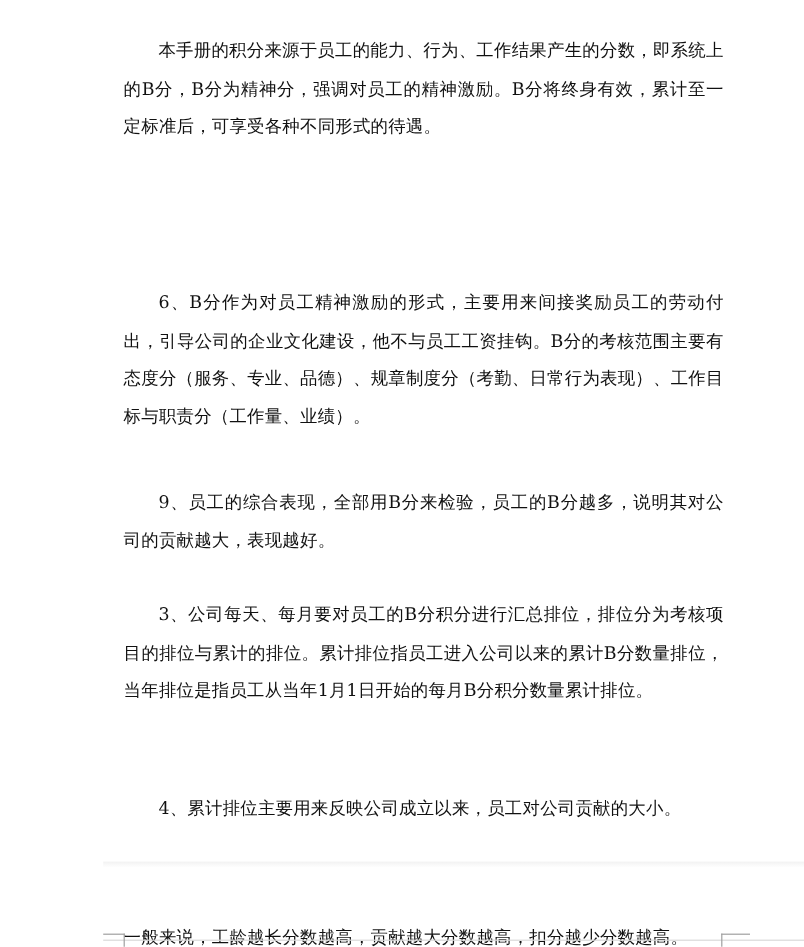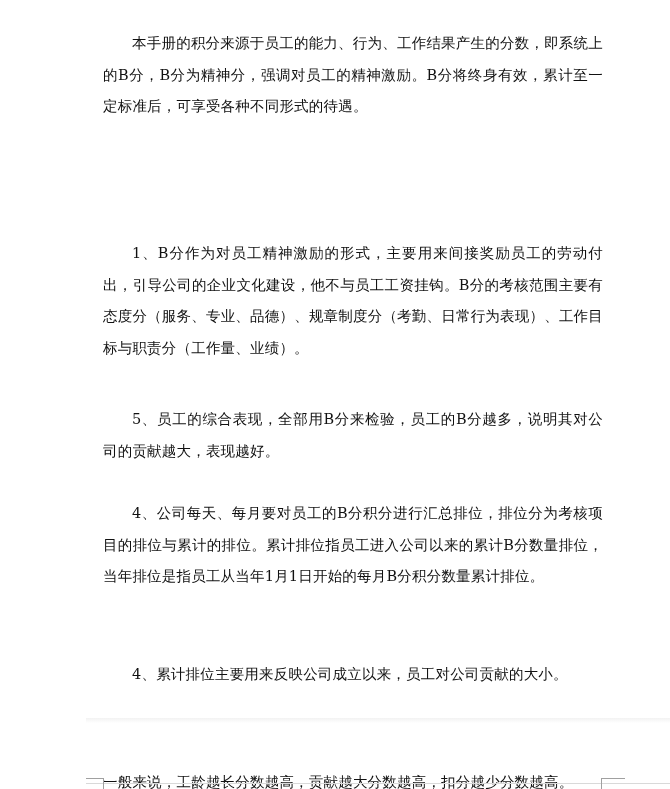--- a/index.html
+++ b/index.html
@@ -96,23 +96,23 @@
       width: 23px;
     }
   </style>
 </head>
 <body>
 
 <div class="page">
   <p class="para" id="p-intro">本手册的积分来源于员工的能力、行为、工作结果产生的分数，即系统上的B分，B分为精神分，强调对员工的精神激励。B分将终身有效，累计至一定标准后，可享受各种不同形式的待遇。</p>
 
 
-  <p class="para" id="p-1">1、B分作为对员工精神激励的形式，主要用来间接奖励员工的劳动付出，引导公司的企业文化建设，他不与员工工资挂钩。B分的考核范围主要有态度分（服务、专业、品德）、规章制度分（考勤、日常行为表现）、工作目标与职责分（工作量、业绩）。</p>
-  <p class="para" id="p-2">5、员工的综合表现，全部用B分来检验，员工的B分越多，说明其对公司的贡献越大，表现越好。</p>
-  <p class="para" id="p-3">4、公司每天、每月要对员工的B分积分进行汇总排位，排位分为考核项目的排位与累计的排位。累计排位指员工进入公司以来的累计B分数量排位，当年排位是指员工从当年1月1日开始的每月B分积分数量累计排位。</p>
+  <p class="para" id="p-1">6、B分作为对员工精神激励的形式，主要用来间接奖励员工的劳动付出，引导公司的企业文化建设，他不与员工工资挂钩。B分的考核范围主要有态度分（服务、专业、品德）、规章制度分（考勤、日常行为表现）、工作目标与职责分（工作量、业绩）。</p>
+  <p class="para" id="p-2">9、员工的综合表现，全部用B分来检验，员工的B分越多，说明其对公司的贡献越大，表现越好。</p>
+  <p class="para" id="p-3">3、公司每天、每月要对员工的B分积分进行汇总排位，排位分为考核项目的排位与累计的排位。累计排位指员工进入公司以来的累计B分数量排位，当年排位是指员工从当年1月1日开始的每月B分积分数量累计排位。</p>
   <p class="para" id="p-4">4、累计排位主要用来反映公司成立以来，员工对公司贡献的大小。</p>
 
   <div class="page-break-band"></div>
 
   <p id="p-tail">一般来说，工龄越长分数越高，贡献越大分数越高，扣分越少分数越高。</p>
 
   <div class="footer-line"></div>
   <div class="crop-mark left"></div>
   <div class="crop-mark right"></div>
 </div>

